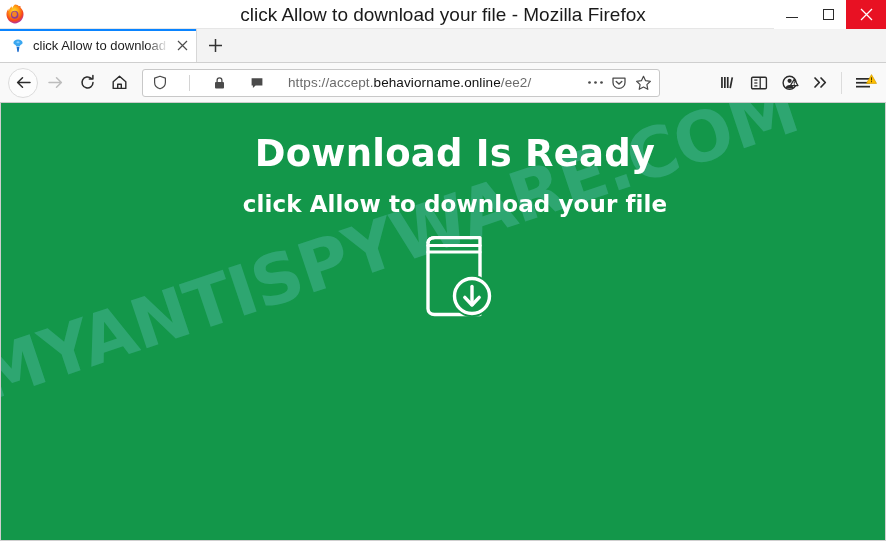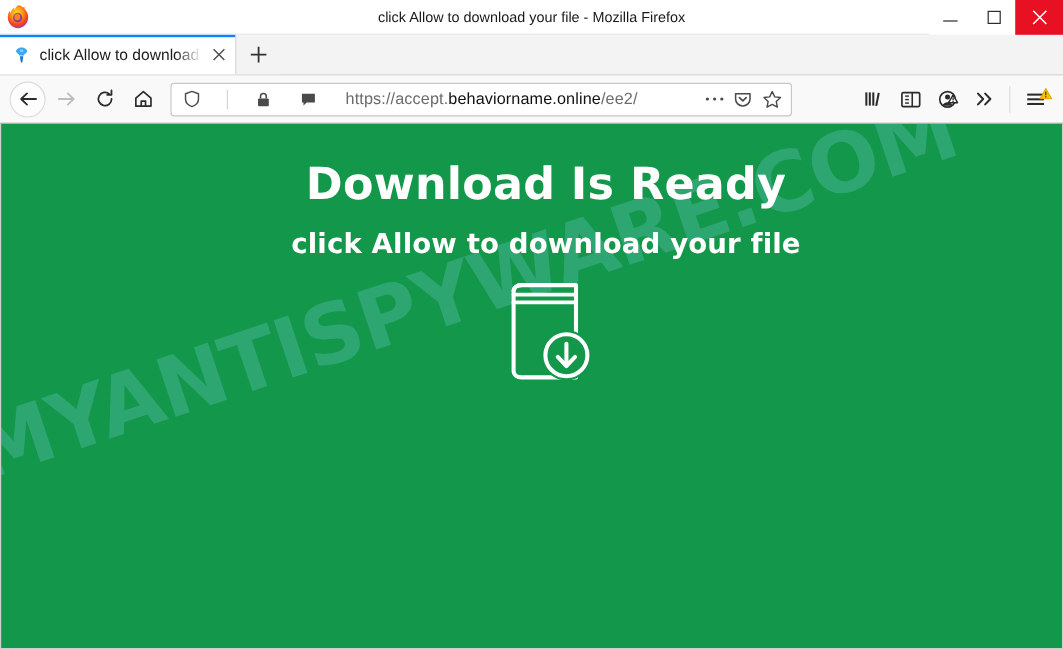--- a/index.html
+++ b/index.html
@@ -30,21 +30,21 @@
   }
   .ff-logo {
     width: 22px; height: 22px;
     margin-left: 4px;
     flex: 0 0 auto;
   }
   .title-text {
     position: absolute;
     left: 0; right: 0;
     text-align: center;
-    font-size: 12px;
+    font-size: 19px;
     color: #1a1a1a;
     line-height: 29px;
     pointer-events: none;
   }
   .win-buttons {
     margin-left: auto;
     display: flex;
     height: 29px;
     align-items: stretch;
     z-index: 3;

